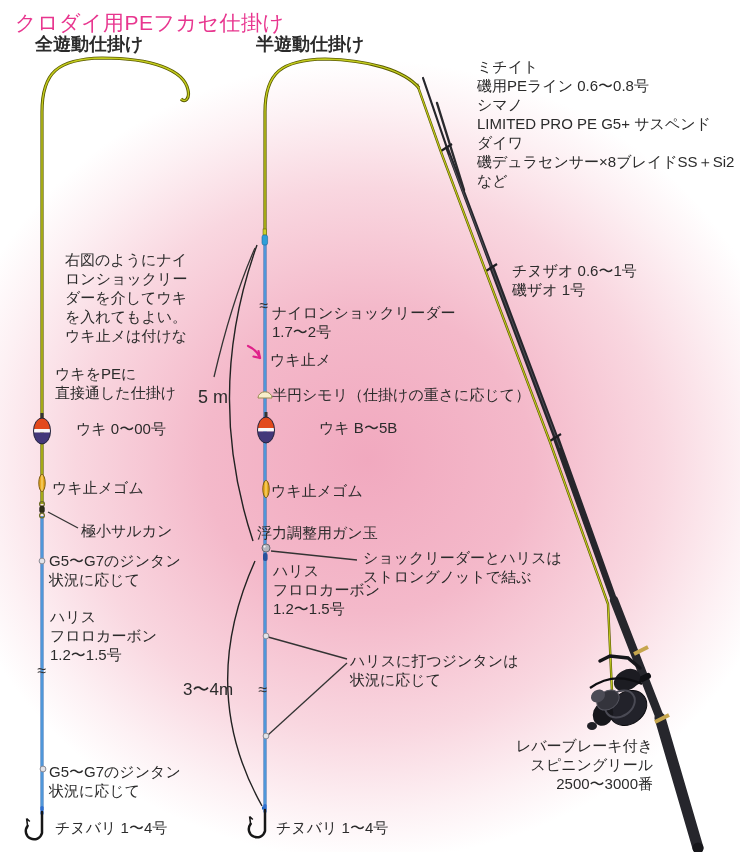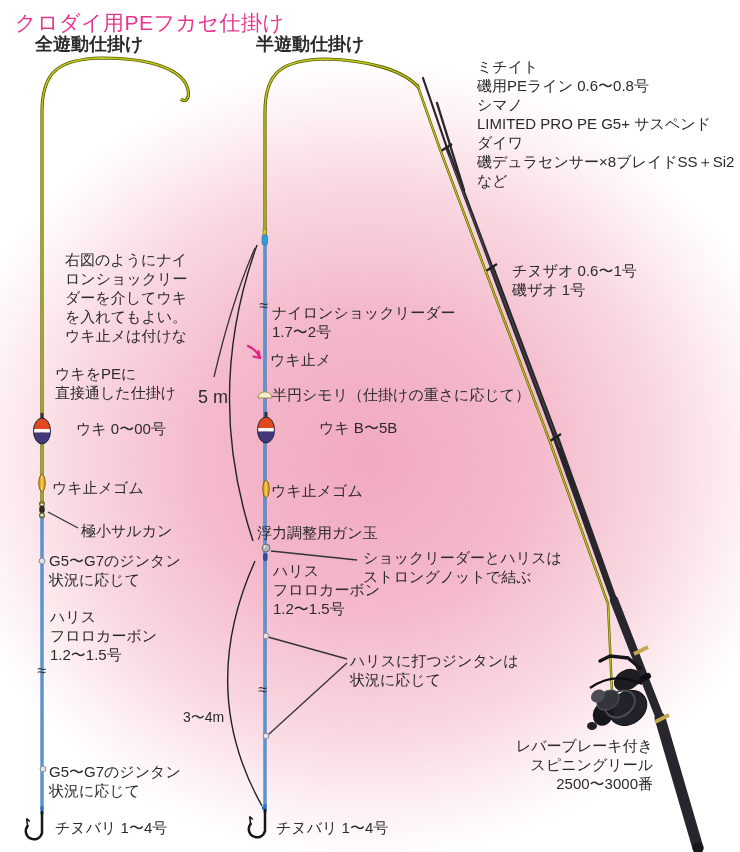--- a/index.html
+++ b/index.html
@@ -227,15 +227,15 @@
   <div class="lbl" style="left:363px;top:548px;">ショックリーダーとハリスは
 ストロングノットで結ぶ</div>
   <div class="lbl" style="left:273px;top:561px;">ハリス
 フロロカーボン
 1.2〜1.5号</div>
   <div class="lbl" style="left:350px;top:651px;">ハリスに打つジンタンは
 状況に応じて</div>
   <div class="lbl" style="left:276px;top:818px;">チヌバリ 1〜4号</div>
 
   <div class="lbl len" style="left:198px;top:388px;">5 m</div>
-  <div class="lbl" style="left:183px;top:680px;font-size:14px;margin-top:28px;">3〜4m</div>
+  <div class="lbl" style="left:183px;top:680px;font-size:17px;">3〜4m</div>
 
 </div>
 
 </body></html>

